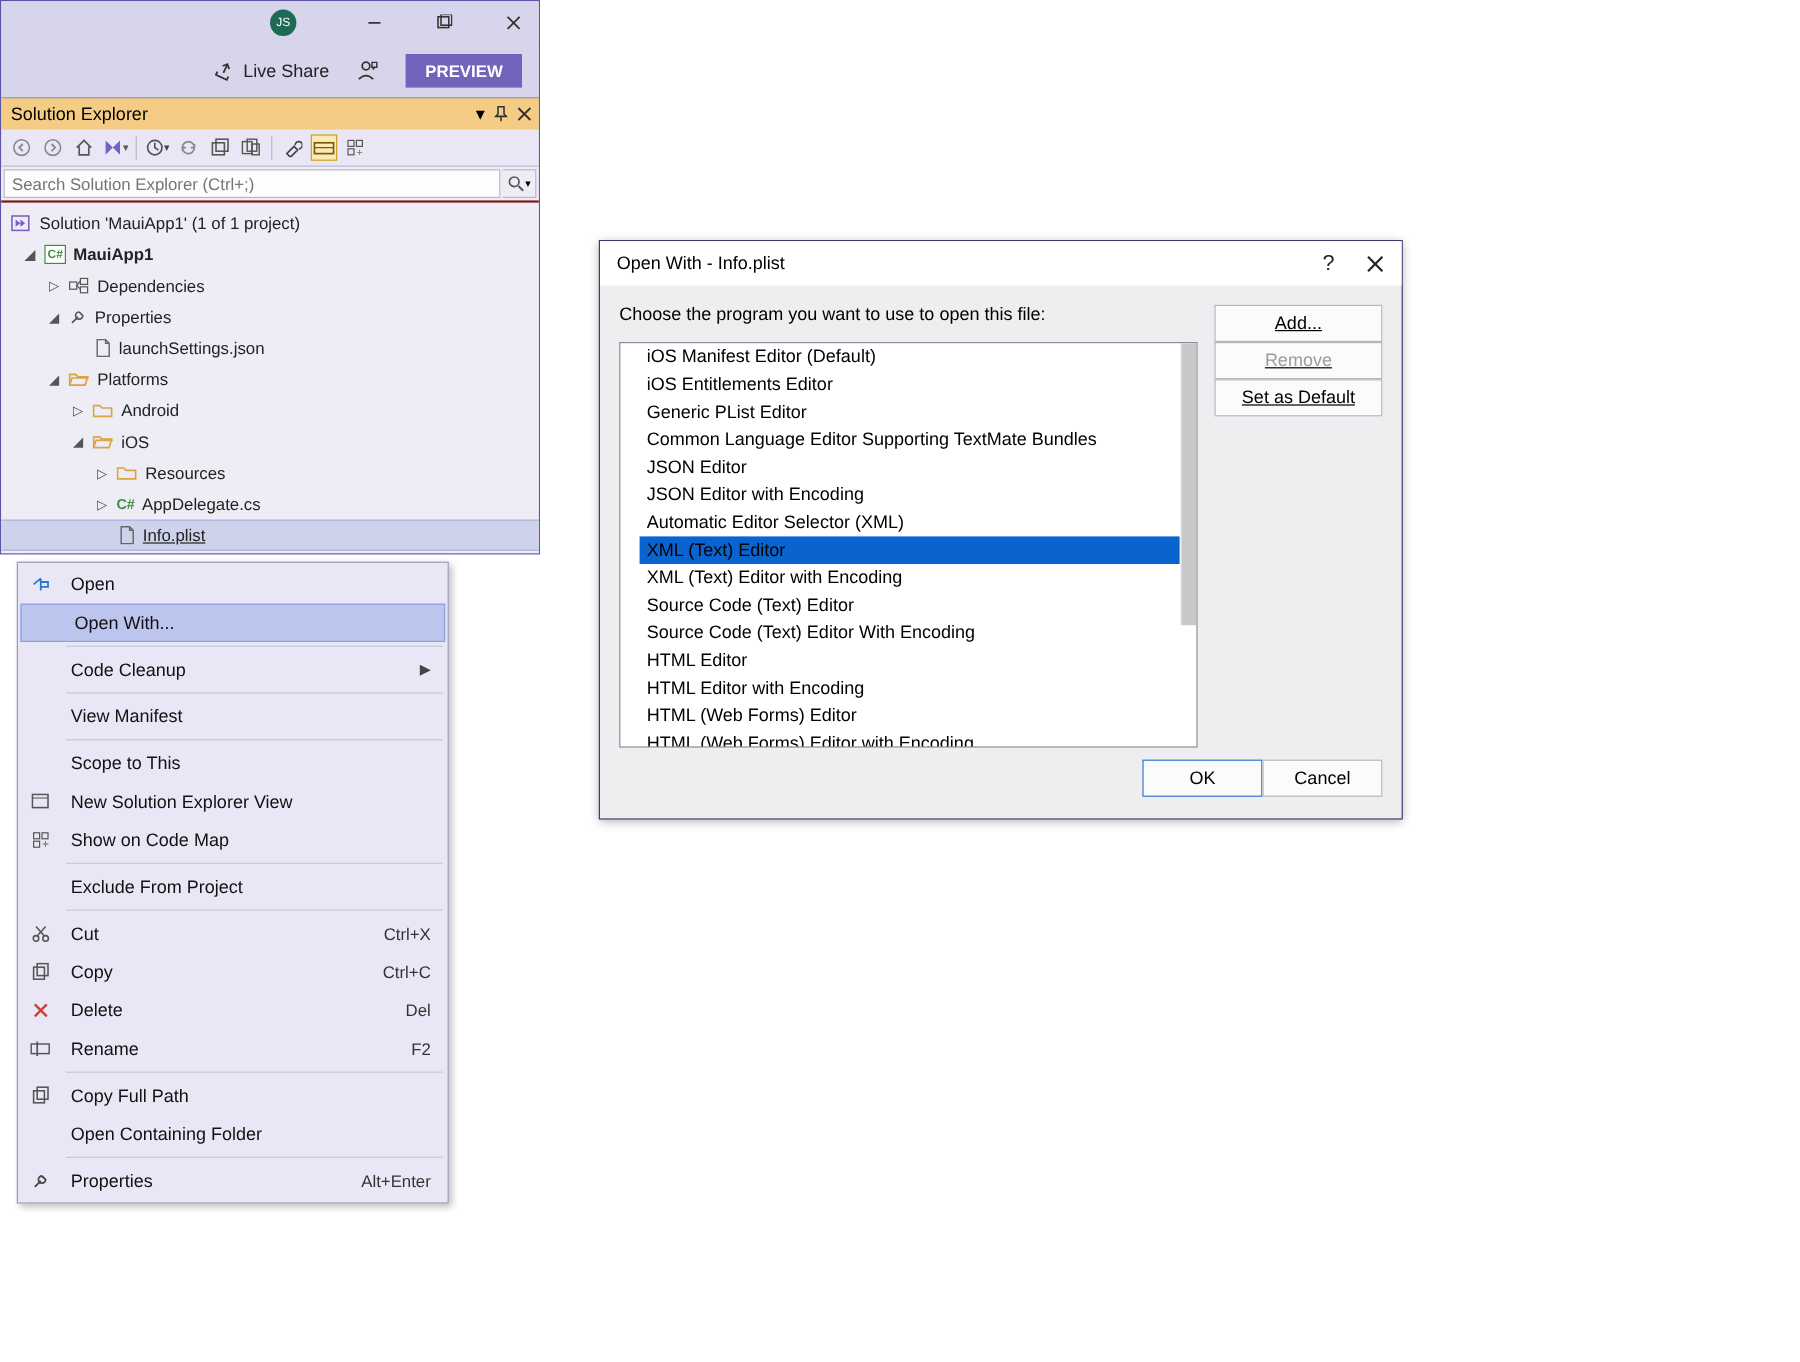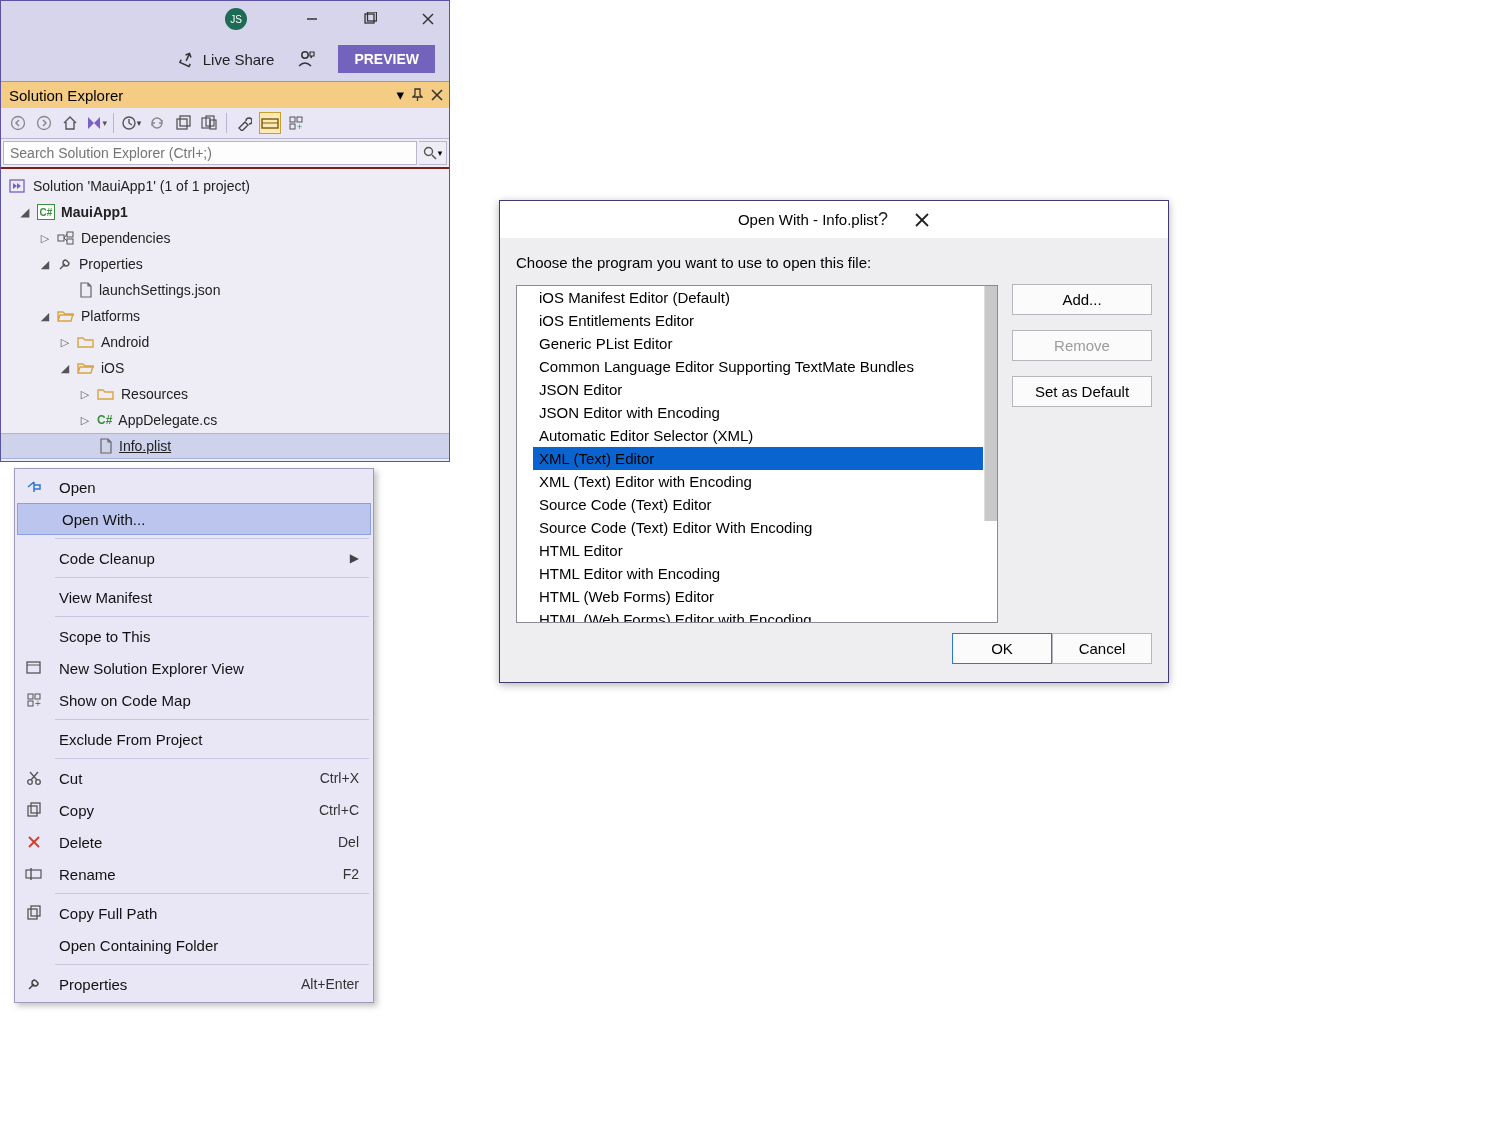--- a/index.html
+++ b/index.html
@@ -67,31 +67,31 @@
   .cm-short { color:#333; font-size:14px;}
   .cm-sep { height:1px; background:#c9c6dd; margin: 3px 4px 3px 40px;}
   .cm-arrow { color:#444; font-size:12px; }
 
   
   .dialog {
     position:absolute; left: 499px; top: 200px; width: 670px;
     background:#eeedef; border:1px solid #3f3b70; box-shadow: 0 2px 8px rgba(0,0,0,0.3);
     font-size: 15px;
   }
-  .dlg-title { display:flex; align-items:center; justify-content:center; padding: 8px 14px; background:#fff;}
+  .dlg-title { display:flex; align-items:center; justify-content:space-between; padding: 8px 14px; background:#fff;}
   .dlg-title .right { display:flex; gap:26px; align-items:center; font-size:18px; color:#222;}
   .dlg-body { padding: 16px 16px 10px 16px; display:flex; gap: 14px;}
   .dlg-prompt { margin-bottom: 14px; color:#000;}
   .dlg-left { flex:1;}
   .listbox { border:1px solid #8b8b97; background:#fff; height: 338px; overflow:hidden; position:relative;}
   .list-inner { position:absolute; left:16px; right:14px; top:0;}
   .list-item { padding: 1px 6px; font-size:15px; color:#000; line-height: 21px; white-space:nowrap;}
   .list-item.selected { background:#0a64d0; color:#000000;}
   .list-scroll { position:absolute; right:0; top:0; width:13px; height:70%; background:#c8c8c8; border-left:1px solid #ddd;}
-  .dlg-right { width: 140px; display:flex; flex-direction:column; gap: 15px; margin-top: 30px;}
+  .dlg-right { width: 140px; display:flex; flex-direction:column; gap: 0;  text-decoration: underline;}
   .dlg-btn { background:#fbfbfb; border:1px solid #b6b6bd; padding: 6px 0; text-align:center; font-size:15px;}
   .dlg-btn.disabled { color:#9c9c9c;}
   .dlg-footer { display:flex; justify-content:flex-end; padding: 0 16px 18px 0;}
   .dlg-btn.primary-outline { border:1px solid #2e77d0; width:100px;}
   .dlg-btn.fixed { width:100px;}
 
   svg { display:block; }
 </style>
 </head>
 <body>

